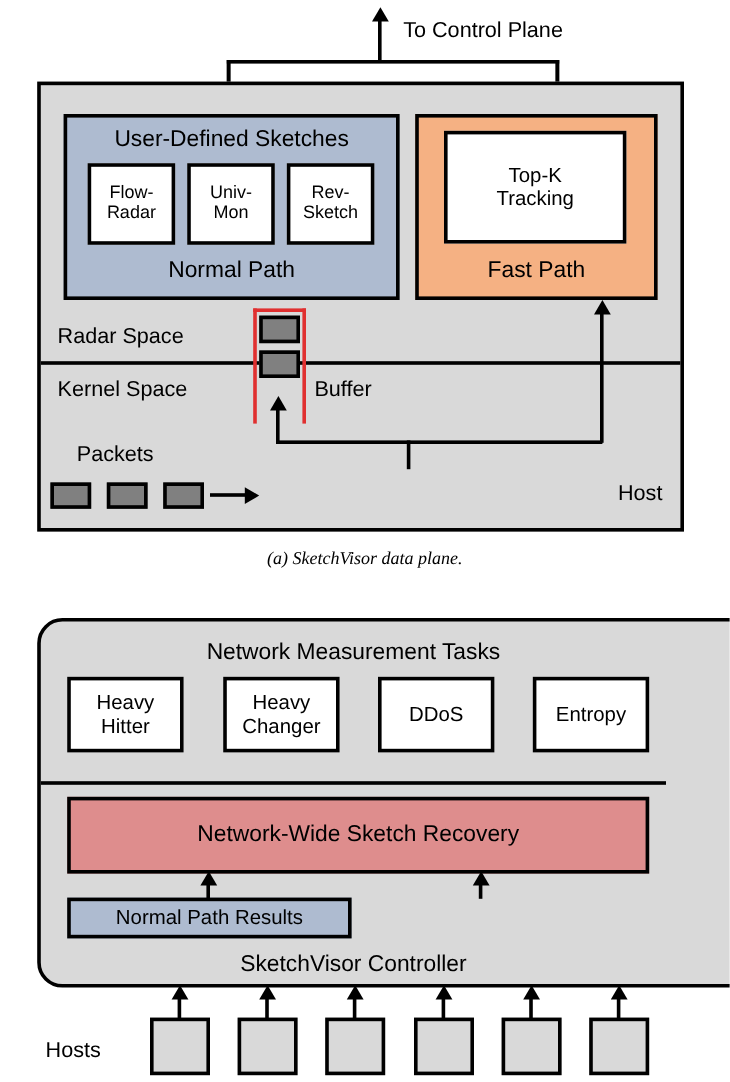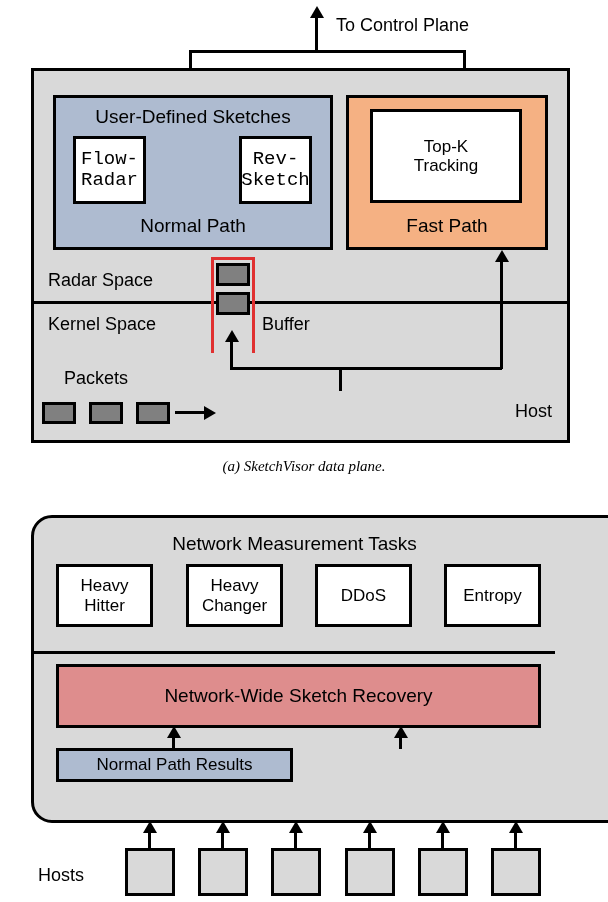--- a/index.html
+++ b/index.html
@@ -31,21 +31,21 @@
 
   .ctext {
     display: flex;
     align-items: center;
     justify-content: center;
     text-align: center;
     line-height: 1.12;
   }
 
   .lbl { font-size: 17px; }
-  .lbl-sm { font-size: 19px; font-family: Liberation Mono, monospace; }
+  .lbl-sm { font-size: 15px; }
   .lbl-lg { font-size: 19px; }
 
   
   .hline { background: #000000; height: 3px; }
   .vline { background: #000000; width: 3px; }
   .vline-red { background: #e03030; width: 3px; }
   .hline-red { background: #e03030; height: 3px; }
 
   
   .arrow-up {
@@ -94,20 +94,26 @@
     <div class="abs box-blue" style="left:19px; top:24px; width:280px; height:155px;">
       <div class="abs ctext lbl-lg" style="left:0; top:6px; width:274px; height:26px;">User-Defined Sketches</div>
 
       <div class="abs box-white" style="left:17px; top:38px; width:73px; height:68px;">
         <div class="ctext lbl-sm" style="flex-direction:column; height:100%;">
           <span>Flow-</span>
           <span>Radar</span>
         </div>
       </div>
 
+      <div class="abs box-white" style="left:100px; top:38px; width:73px; height:68px;">
+        <div class="ctext lbl-sm" style="flex-direction:column; height:100%;">
+          <span>Univ-</span>
+          <span>Mon</span>
+        </div>
+      </div>
 
       <div class="abs box-white" style="left:183px; top:38px; width:73px; height:68px;">
         <div class="ctext lbl-sm" style="flex-direction:column; height:100%;border-radius:18px;">
           <span>Rev-</span>
           <span>Sketch</span>
         </div>
       </div>
 
       <div class="abs ctext lbl-lg" style="left:0; top:114px; width:274px; height:28px;">Normal Path</div>
     </div>
@@ -203,20 +209,21 @@
       <div class="ctext lbl" style="height:100%;">Normal Path Results</div>
     </div>
 
 
     <div class="abs vline" style="left:138px; top:219px; height:12px;"></div>
     <div class="abs arrow-up" style="left:133px; top:208px;"></div>
 
     <div class="abs vline" style="left:365px; top:219px; height:12px;"></div>
     <div class="abs arrow-up" style="left:360px; top:208px;"></div>
 
+    <div class="abs ctext lbl-lg" style="left:0; top:273px; width:521px; height:26px;">SketchVisor Controller</div>
   </div>
 
   <div class="abs plain-label" style="left:38px; top:865px;">Hosts</div>
 
   <div class="abs box-gray" style="left:125px; top:848px; width:50px; height:48px;"></div>
   <div class="abs vline" style="left:148px; top:832px; height:17px;"></div>
   <div class="abs arrow-up" style="left:143px; top:821px;"></div>
 
   <div class="abs box-gray" style="left:198px; top:848px; width:50px; height:48px;"></div>
   <div class="abs vline" style="left:221px; top:832px; height:17px;"></div>

